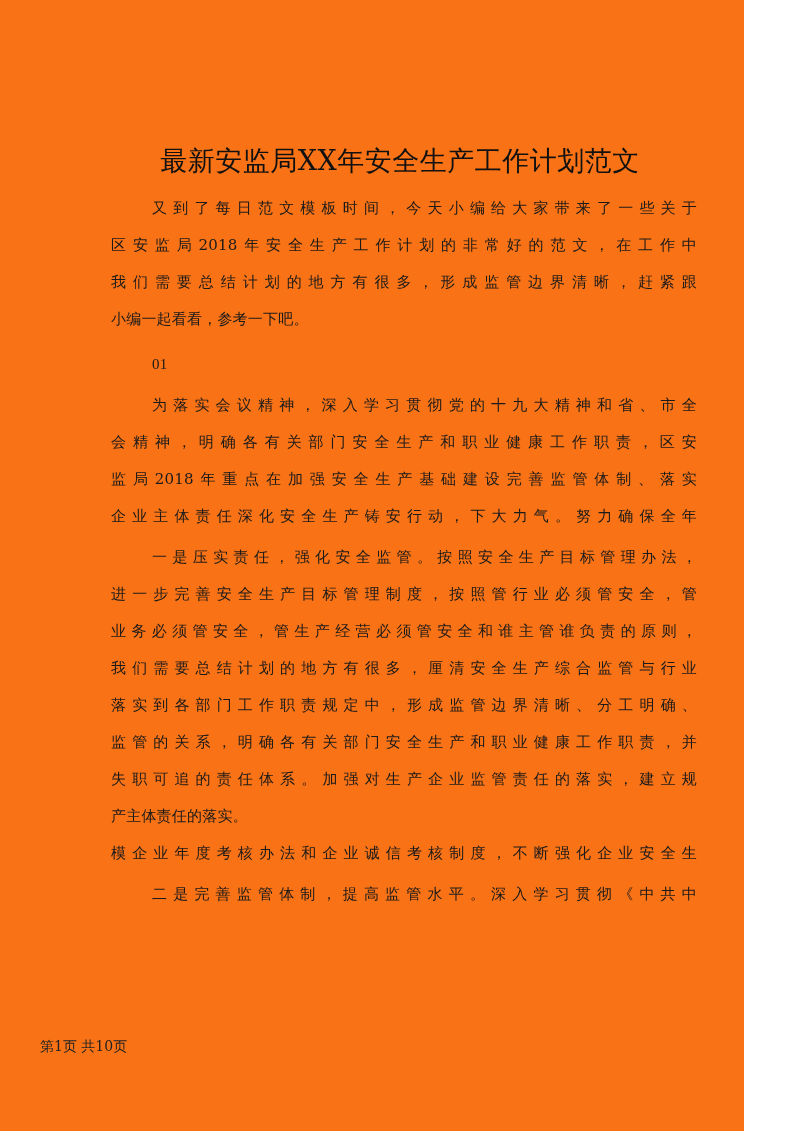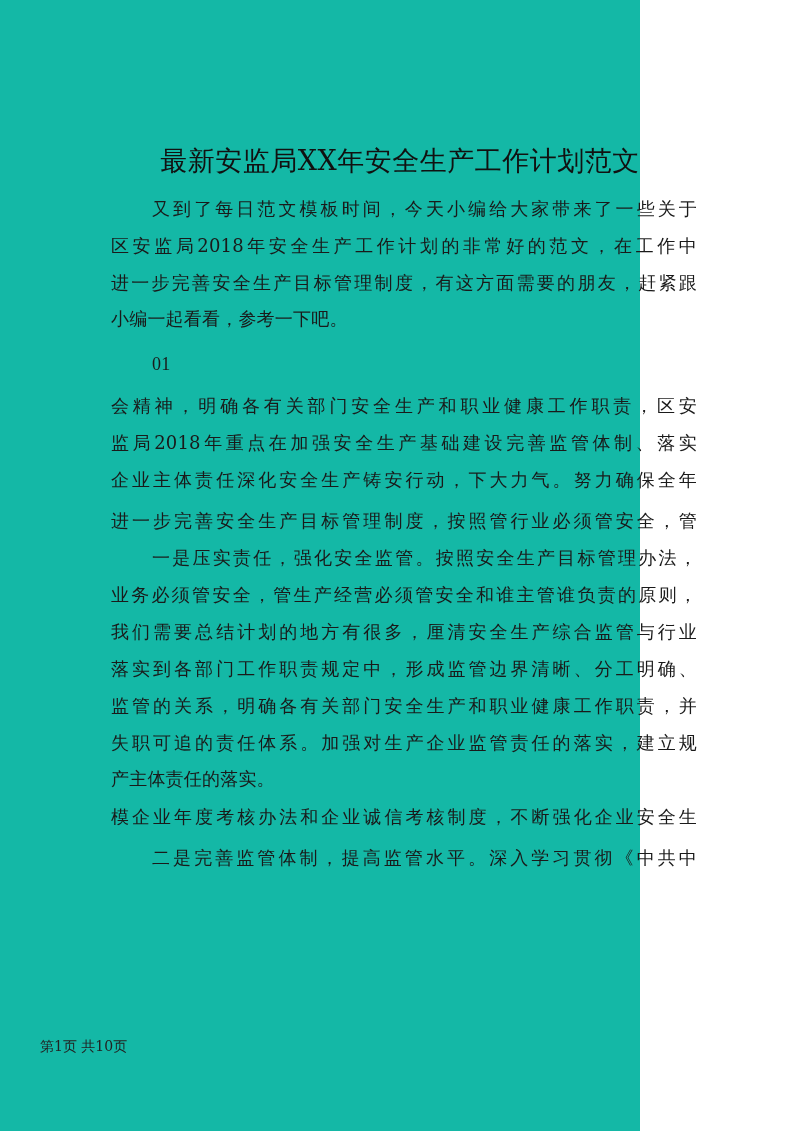--- a/index.html
+++ b/index.html
@@ -11,23 +11,23 @@
       width: 800px;
       height: 1131px;
       position: relative;
       overflow: hidden;
       font-family: "DejaVu Serif", "Liberation Serif", serif;
       color: #1a1a1a;
     }
     .page {
       position: absolute;
       left: 0; top: 0;
-      width: 640px;
+      width: 744px;
       height: 1131px;
-      background: #14b8a6;
+      background: #f97316;
     }
     .title {
       position: absolute;
       left: 0;
       top: 141px;
       width: 800px;
       text-align: center;
       font-size: 27px;
       line-height: 40px;
       letter-spacing: 0.5px;
@@ -38,21 +38,21 @@
     .body-text {
       position: absolute;
       left: 111px;
       width: 586px;
       top: 190px;
     }
     .line {
       display: block;
       height: 37px;
       line-height: 37px;
-      font-size: 18px;
+      font-size: 15px;
       white-space: nowrap;
       overflow: visible;
       text-align: justify;
       text-align-last: justify;
       letter-spacing: 0.2px;
     }
     .line.last {
       text-align-last: left;
       font-family: Liberation Serif, serif;
     }
@@ -79,40 +79,41 @@
 
 <div class="page">
 
   <h1 class="title">最新安监局XX年安全生产工作计划范文</h1>
 
   <div class="body-text">
 
     <div>
       <span class="line indent">又到了每日范文模板时间，今天小编给大家带来了一些关于</span>
       <span class="line">区安监局2018年安全生产工作计划的非常好的范文，在工作中</span>
-      <span class="line">进一步完善安全生产目标管理制度，有这方面需要的朋友，赶紧跟</span>
+      <span class="line">我们需要总结计划的地方有很多，形成监管边界清晰，赶紧跟</span>
       <span class="line last">小编一起看看，参考一下吧。</span>
     </div>
     <span class="para-gap"></span>
 
     <div>
       <span class="line indent last">01</span>
     </div>
     <span class="para-gap" style="height:4px"></span>
 
     <div>
+      <span class="line indent">为落实会议精神，深入学习贯彻党的十九大精神和省、市全</span>
       <span class="line">会精神，明确各有关部门安全生产和职业健康工作职责，区安</span>
       <span class="line">监局2018年重点在加强安全生产基础建设完善监管体制、落实</span>
       <span class="line">企业主体责任深化安全生产铸安行动，下大力气。努力确保全年</span>
     </div>
     <span class="para-gap" style="height:4px"></span>
 
     <div>
+      <span class="line indent">一是压实责任，强化安全监管。按照安全生产目标管理办法，</span>
       <span class="line">进一步完善安全生产目标管理制度，按照管行业必须管安全，管</span>
-      <span class="line indent">一是压实责任，强化安全监管。按照安全生产目标管理办法，</span>
       <span class="line">业务必须管安全，管生产经营必须管安全和谁主管谁负责的原则，</span>
       <span class="line">我们需要总结计划的地方有很多，厘清安全生产综合监管与行业</span>
       <span class="line">落实到各部门工作职责规定中，形成监管边界清晰、分工明确、</span>
       <span class="line">监管的关系，明确各有关部门安全生产和职业健康工作职责，并</span>
       <span class="line">失职可追的责任体系。加强对生产企业监管责任的落实，建立规</span>
       <span class="line last">产主体责任的落实。</span>
       <span class="line">模企业年度考核办法和企业诚信考核制度，不断强化企业安全生</span>
     </div>
     <span class="para-gap" style="height:4px"></span>
 

